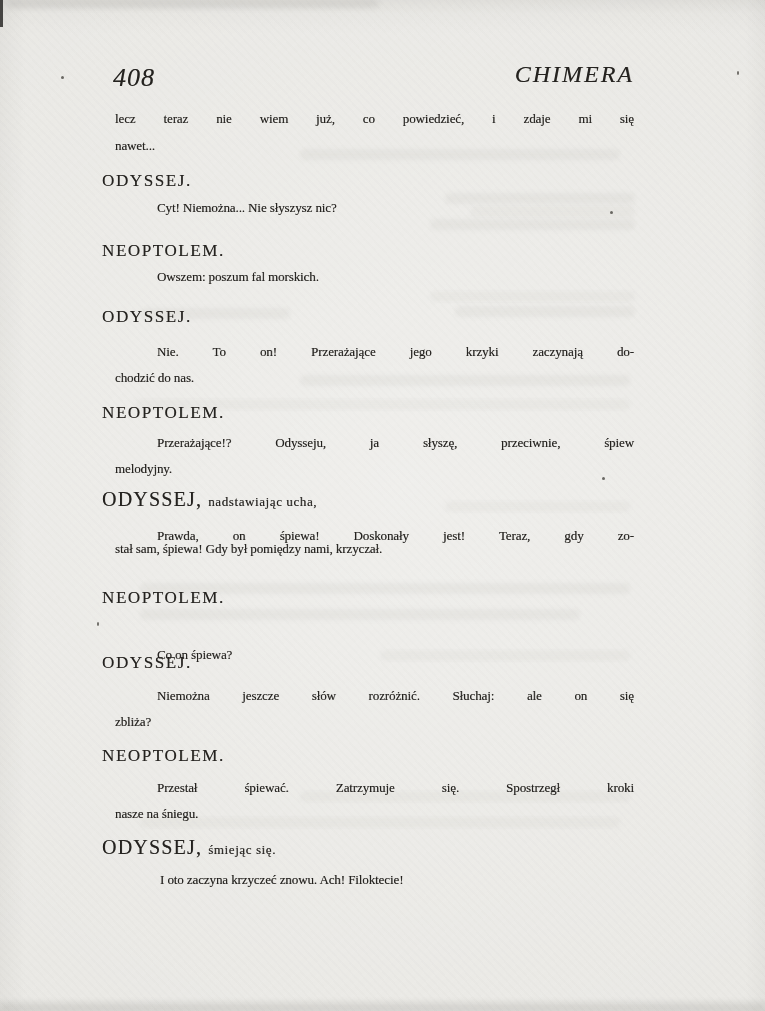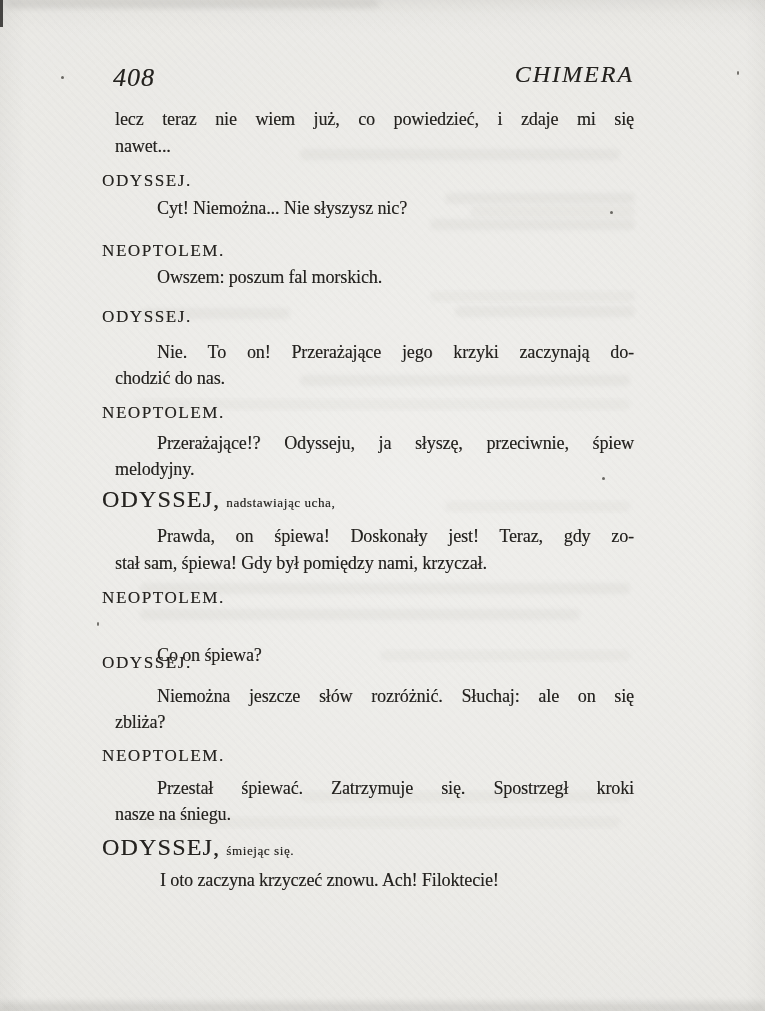--- a/index.html
+++ b/index.html
@@ -15,21 +15,21 @@
       linear-gradient(90deg,  rgba(100,98,92,0.06) 0px, rgba(100,98,92,0) 26px),
       linear-gradient(270deg, rgba(100,98,92,0.05) 0px, rgba(100,98,92,0) 20px),
       repeating-linear-gradient(47deg,  rgba(0,0,0,0.012) 0 2px, rgba(0,0,0,0) 2px 6px),
       repeating-linear-gradient(137deg, rgba(255,255,255,0.025) 0 3px, rgba(255,255,255,0) 3px 8px);
     font-family:"Liberation Serif","DejaVu Serif",serif;
     color:#24221f;
   }
   .txt{
     position:absolute;
     white-space:nowrap;
-    font-size:18px;
+    font-size:13px;
     line-height:26px;
     height:26px;
     letter-spacing:-0.1px;
     text-shadow:0.3px 0.3px 0.5px rgba(45,42,38,0.45);
   }
   .just{
     white-space:normal;
     text-align:justify;
     text-align-last:justify;
     text-justify:inter-word;
@@ -37,21 +37,21 @@
   .speaker{
     position:absolute;
     left:102px;width:519px;
     text-align:left;
     font-size:17px;
     line-height:20px;
     letter-spacing:1.6px;
     text-shadow:0.3px 0.3px 0.5px rgba(45,42,38,0.45);
   }
   .speaker2{letter-spacing:0;}
-  .speaker2 .nm{font-size:24px;letter-spacing:1.2px;}
+  .speaker2 .nm{font-size:20px;letter-spacing:1.2px;}
   .speaker2 .dir{font-size:13px;letter-spacing:0.6px;margin-left:6px;}
   .pgnum{
     position:absolute;left:113px;top:63px;
     font-style:italic;font-size:26px;letter-spacing:1px;
     text-shadow:0.3px 0.3px 0.5px rgba(45,42,38,0.45);
   }
   .runtitle{
     position:absolute;left:400px;top:61px;width:234px;
     text-align:right;
     font-style:italic;font-size:24px;letter-spacing:2px;
@@ -133,21 +133,21 @@
   <div class="speaker" style="top:403px;">NEOPTOLEM.</div>
 
   <div class="txt just" style="left:157px;top:430px;width:477px;">Przerażające!?  Odysseju, ja słyszę, przeciwnie, śpiew</div>
   <div class="txt" style="left:115px;top:456px;">melodyjny.</div>
 
   <div class="speaker speaker2" style="top:489px;">
     <span class="nm">ODYSSEJ,</span><span class="dir">nadstawiając ucha,</span>
   </div>
 
   <div class="txt just" style="left:157px;top:523px;width:477px;">Prawda, on śpiewa!  Doskonały jest!  Teraz, gdy zo-</div>
-  <div class="txt" style="left:115px;top:550px;">stał sam, śpiewa!  Gdy był pomiędzy nami, krzyczał.</div>
+  <div class="txt" style="left:115px;top:536px;">stał sam, śpiewa!  Gdy był pomiędzy nami, krzyczał.</div>
 
   <div class="speaker" style="top:588px;">NEOPTOLEM.</div>
 
   <div class="txt" style="left:157px;top:642px;">Co on śpiewa?</div>
 
   <div class="speaker" style="top:653px;">ODYSSEJ.</div>
 
   <div class="txt just" style="left:157px;top:683px;width:477px;">Niemożna jeszcze słów rozróżnić.  Słuchaj: ale on się</div>
   <div class="txt" style="left:115px;top:709px;">zbliża?</div>
 

